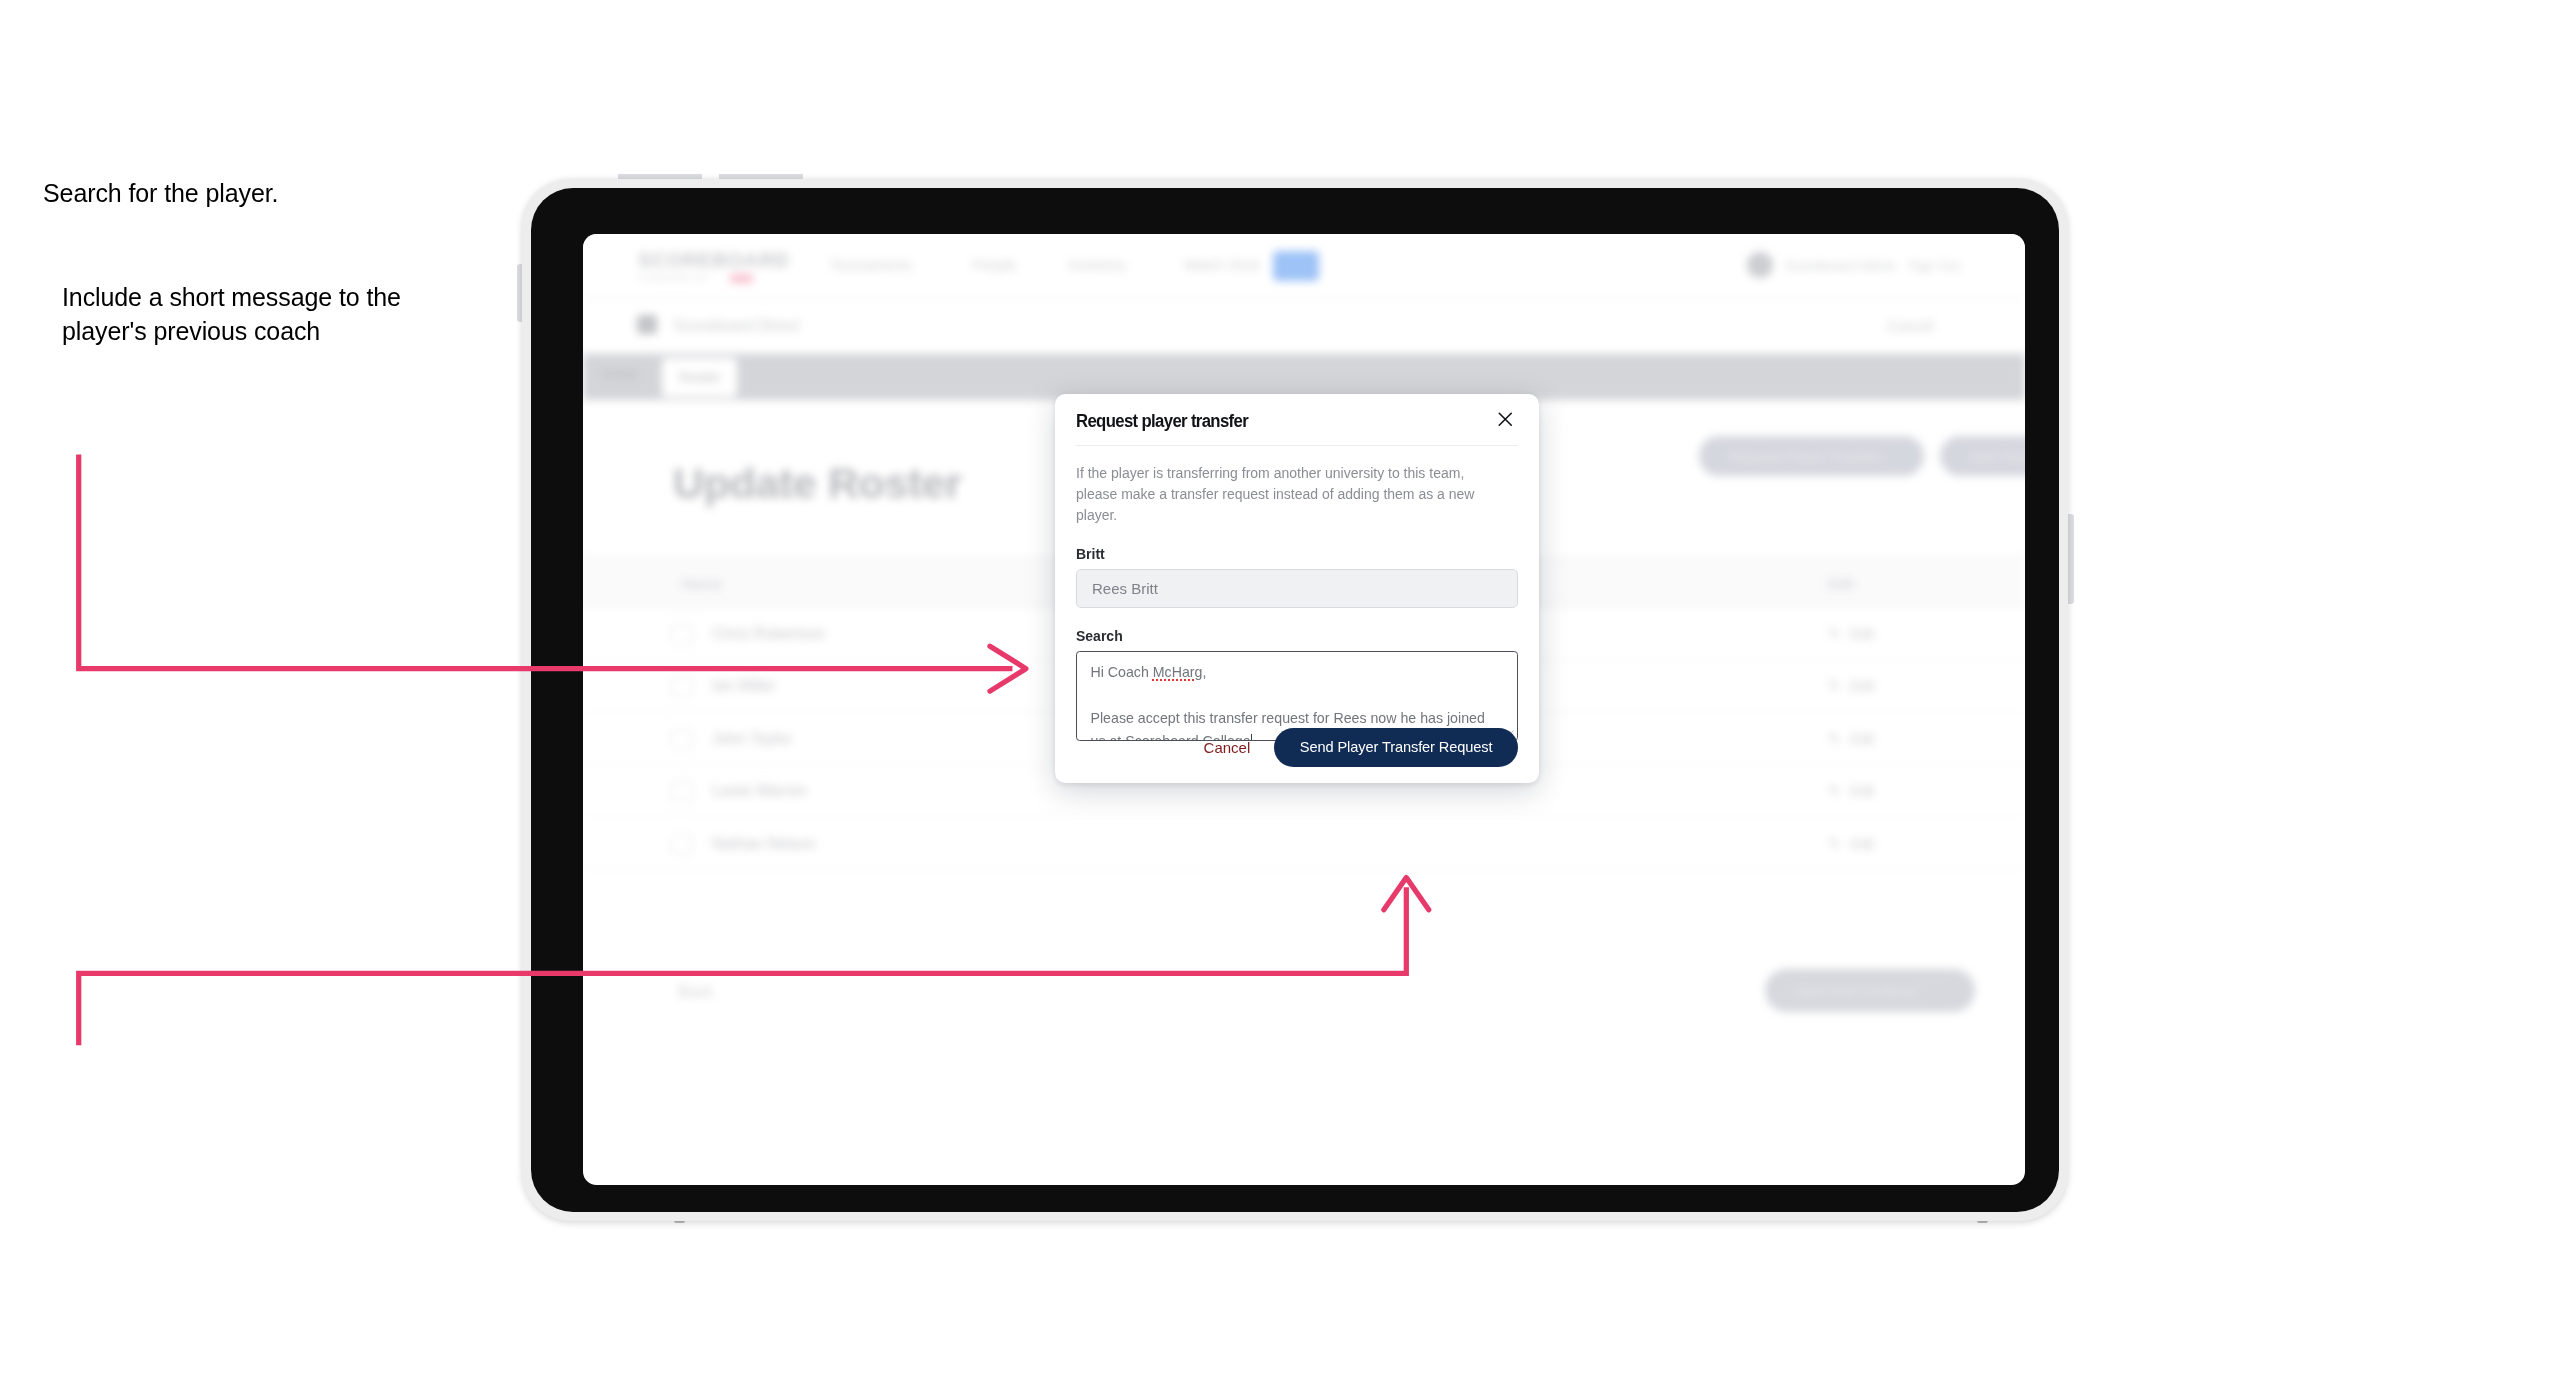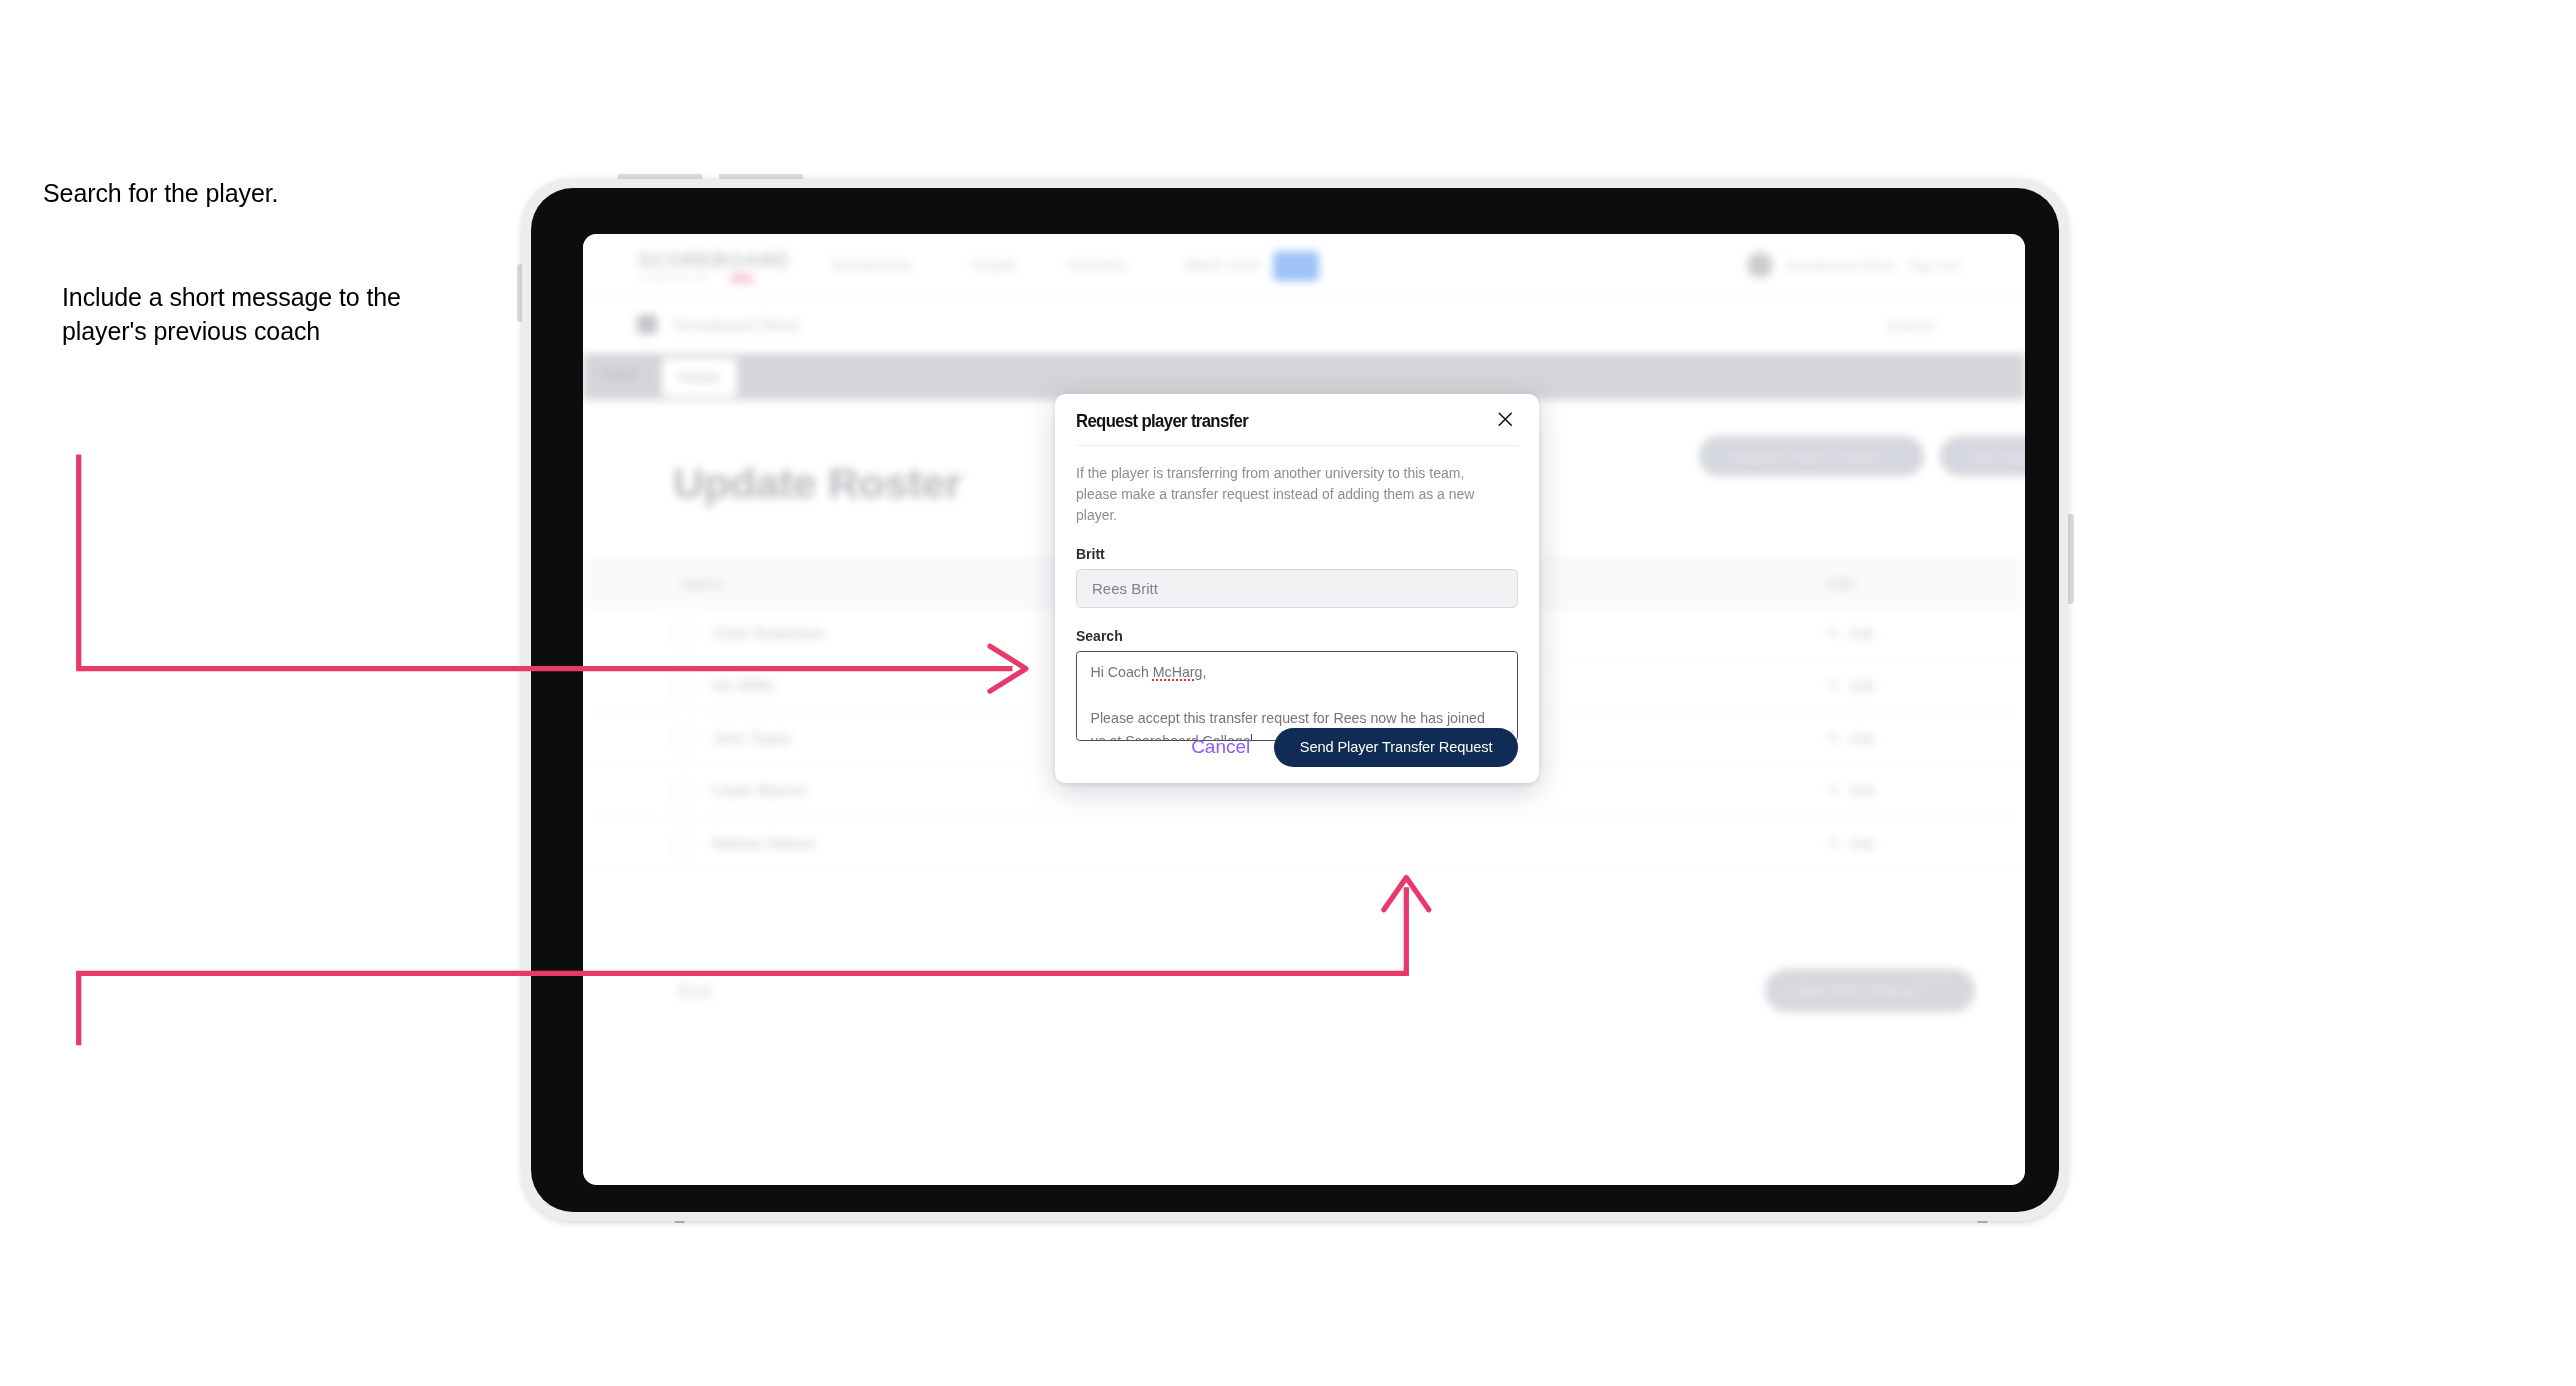--- a/index.html
+++ b/index.html
@@ -325,21 +325,21 @@
     pointer-events: none;
   }
   #modal-footer {
     position: absolute;
     left: 21px; right: 21px; bottom: 16.5px;
     display: flex; align-items: center; justify-content: flex-end;
     gap: 19.5px;
   }
   #cancel-btn {
     background: none; border: none;
-    font-size: 19px; color: #8b5cf6;
+    font-size: 15px; color: #7f1d1d;
     font-family: "Liberation Sans", sans-serif;
     cursor: pointer; padding: 7.5px 4.5px;
   }
   #send-btn {
     background: #112c54;
     color: #ffffff;
     border: none;
     border-radius: 19.5px;
     height: 39px;
     padding: 0 25.5px;

